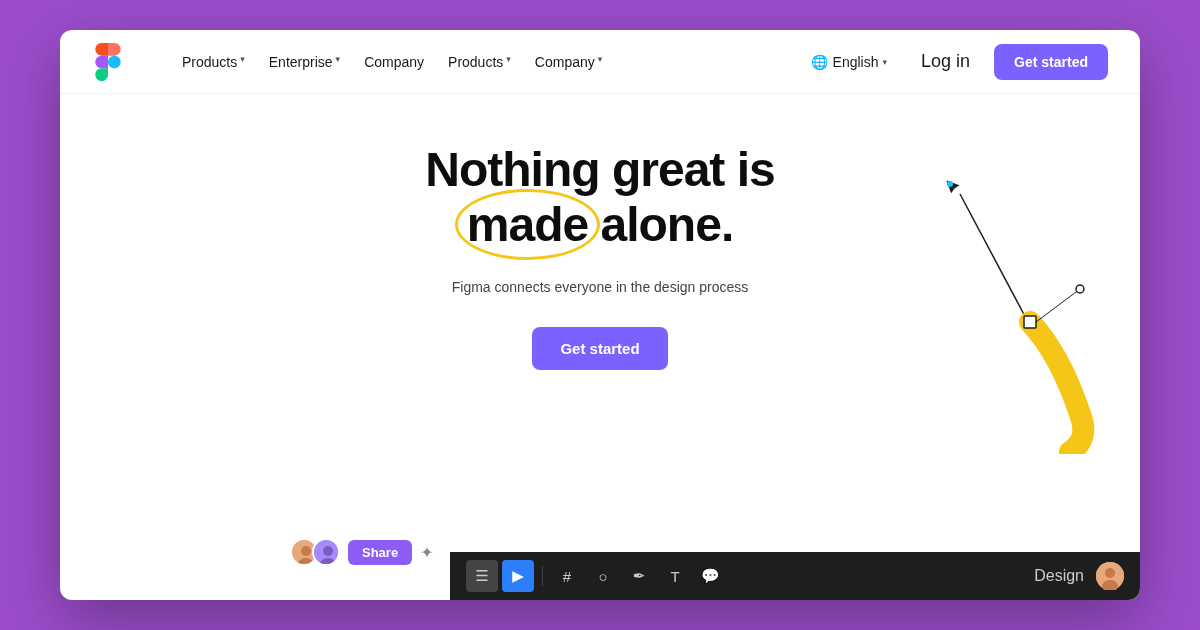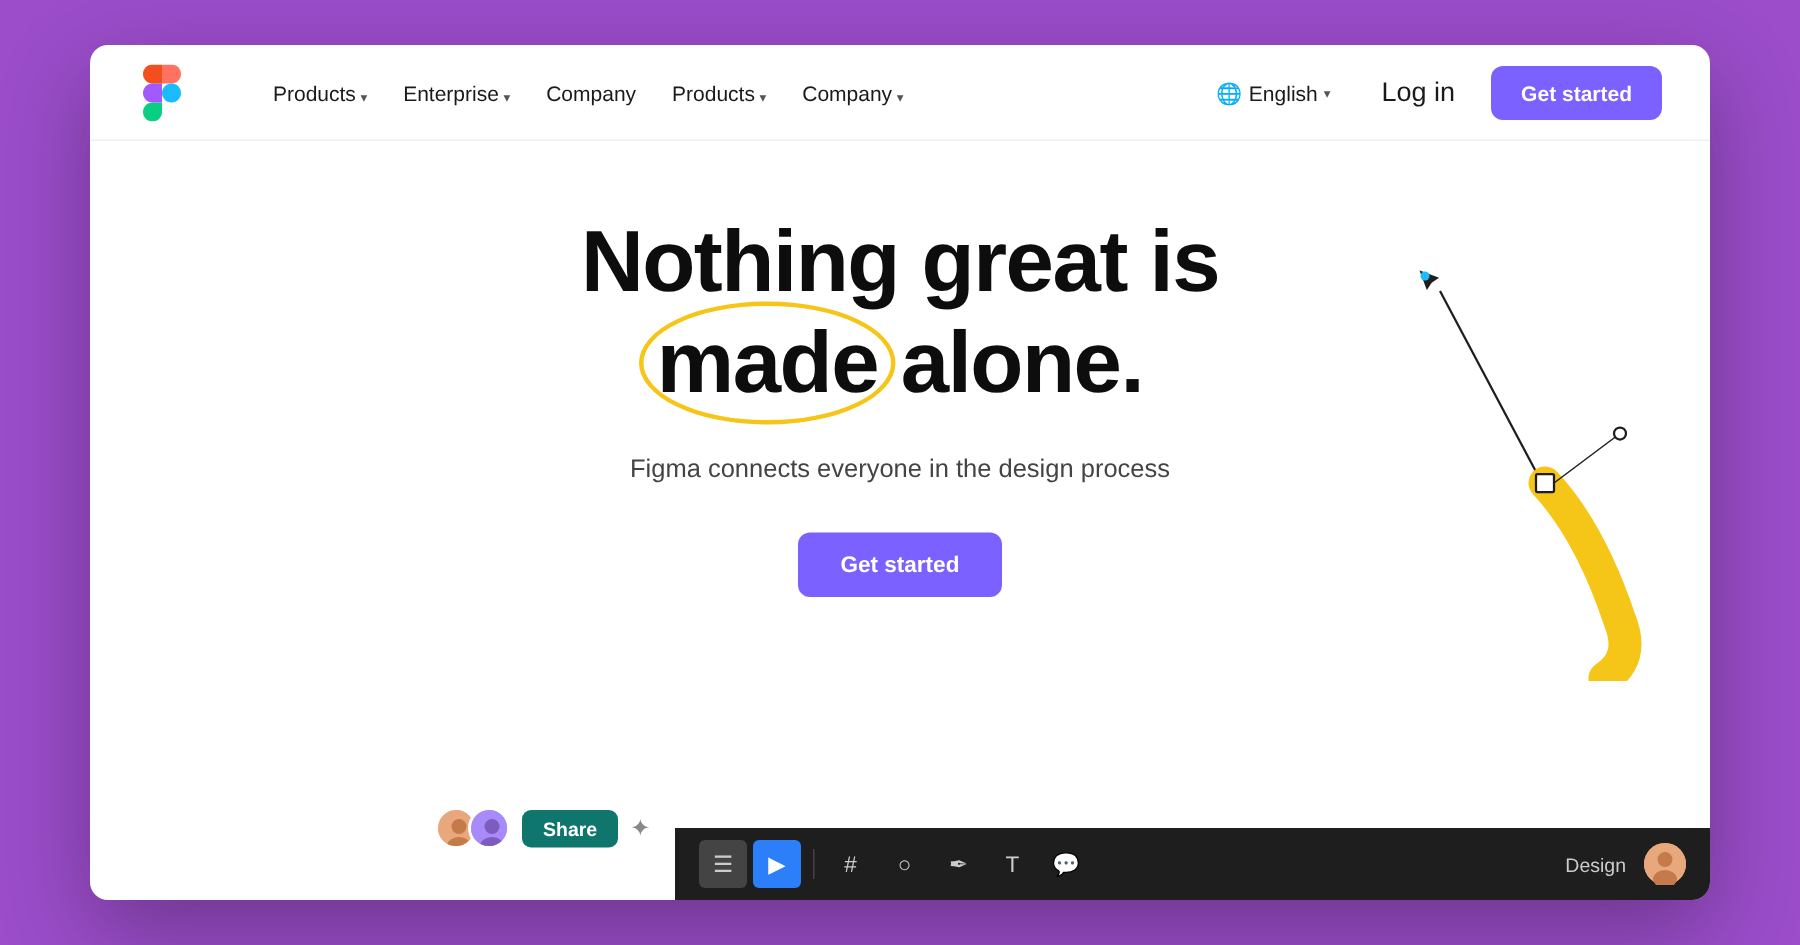--- a/index.html
+++ b/index.html
@@ -48,21 +48,21 @@
       align-items: center;
       gap: 4px;
       flex: 1;
     }
     .nav-item {
       padding: 6px 10px;
       font-size: 14px;
       color: #1a1a1a;
       cursor: pointer;
       display: flex;
-      align-items: flex-end;
+      align-items: flex-start;
       gap: 3px;
       white-space: nowrap;
     }
     .chevron {
       font-size: 9px;
       color: #555;
     }
     .nav-right {
       display: flex;
       align-items: center;
@@ -100,21 +100,21 @@
     .hero {
       flex: 1;
       display: flex;
       flex-direction: column;
       align-items: center;
       padding-top: 48px;
       position: relative;
       overflow: hidden;
     }
     .hero-title {
-      font-size: 58px;
+      font-size: 48px;
       font-weight: 800;
       color: #0d0d0d;
       text-align: center;
       line-height: 1.15;
       letter-spacing: -1px;
     }
     .made-wrapper {
       display: inline-block;
       position: relative;
       text-align: right;
@@ -127,21 +127,21 @@
       position: absolute;
       top: -8px;
       left: -12px;
       width: calc(100% + 24px);
       height: calc(100% + 16px);
       border: 3px solid #f5c518;
       border-radius: 50%;
       z-index: 0;
     }
     .hero-subtitle {
-      font-size: 17px;
+      font-size: 14px;
       color: #444;
       text-align: center;
       line-height: 1.6;
       margin-top: 24px;
       max-width: 420px;
     }
     .hero-cta {
       margin-top: 28px;
       padding: 13px 28px;
       background: #7b61ff;
@@ -177,21 +177,21 @@
       height: 28px;
       border-radius: 50%;
       border: 2px solid white;
       margin-right: -6px;
       overflow: hidden;
     }
     .avatar-1 { background: #e8a87c; }
     .avatar-2 { background: #a78bfa; }
     .share-btn {
       padding: 5px 14px;
-      background: #0f766e;
+      background: #8b5cf6;
       color: white;
       border: none;
       border-radius: 6px;
       font-size: 13px;
       font-weight: 600;
       cursor: pointer;
       margin-left: 6px;
     }
     .cursor-icon {
       font-size: 16px;
@@ -230,21 +230,21 @@
     }
     .toolbar-separator {
       width: 1px;
       height: 20px;
       background: #444;
       margin: 0 4px;
     }
     .toolbar-spacer { flex: 1; }
     .design-label {
       color: #ccc;
-      font-size: 13px;
+      font-size: 16px;
     }
     .toolbar-avatar {
       width: 28px;
       height: 28px;
       border-radius: 50%;
       background: #e8a87c;
       margin-left: 8px;
     }
   </style>
 </head>

